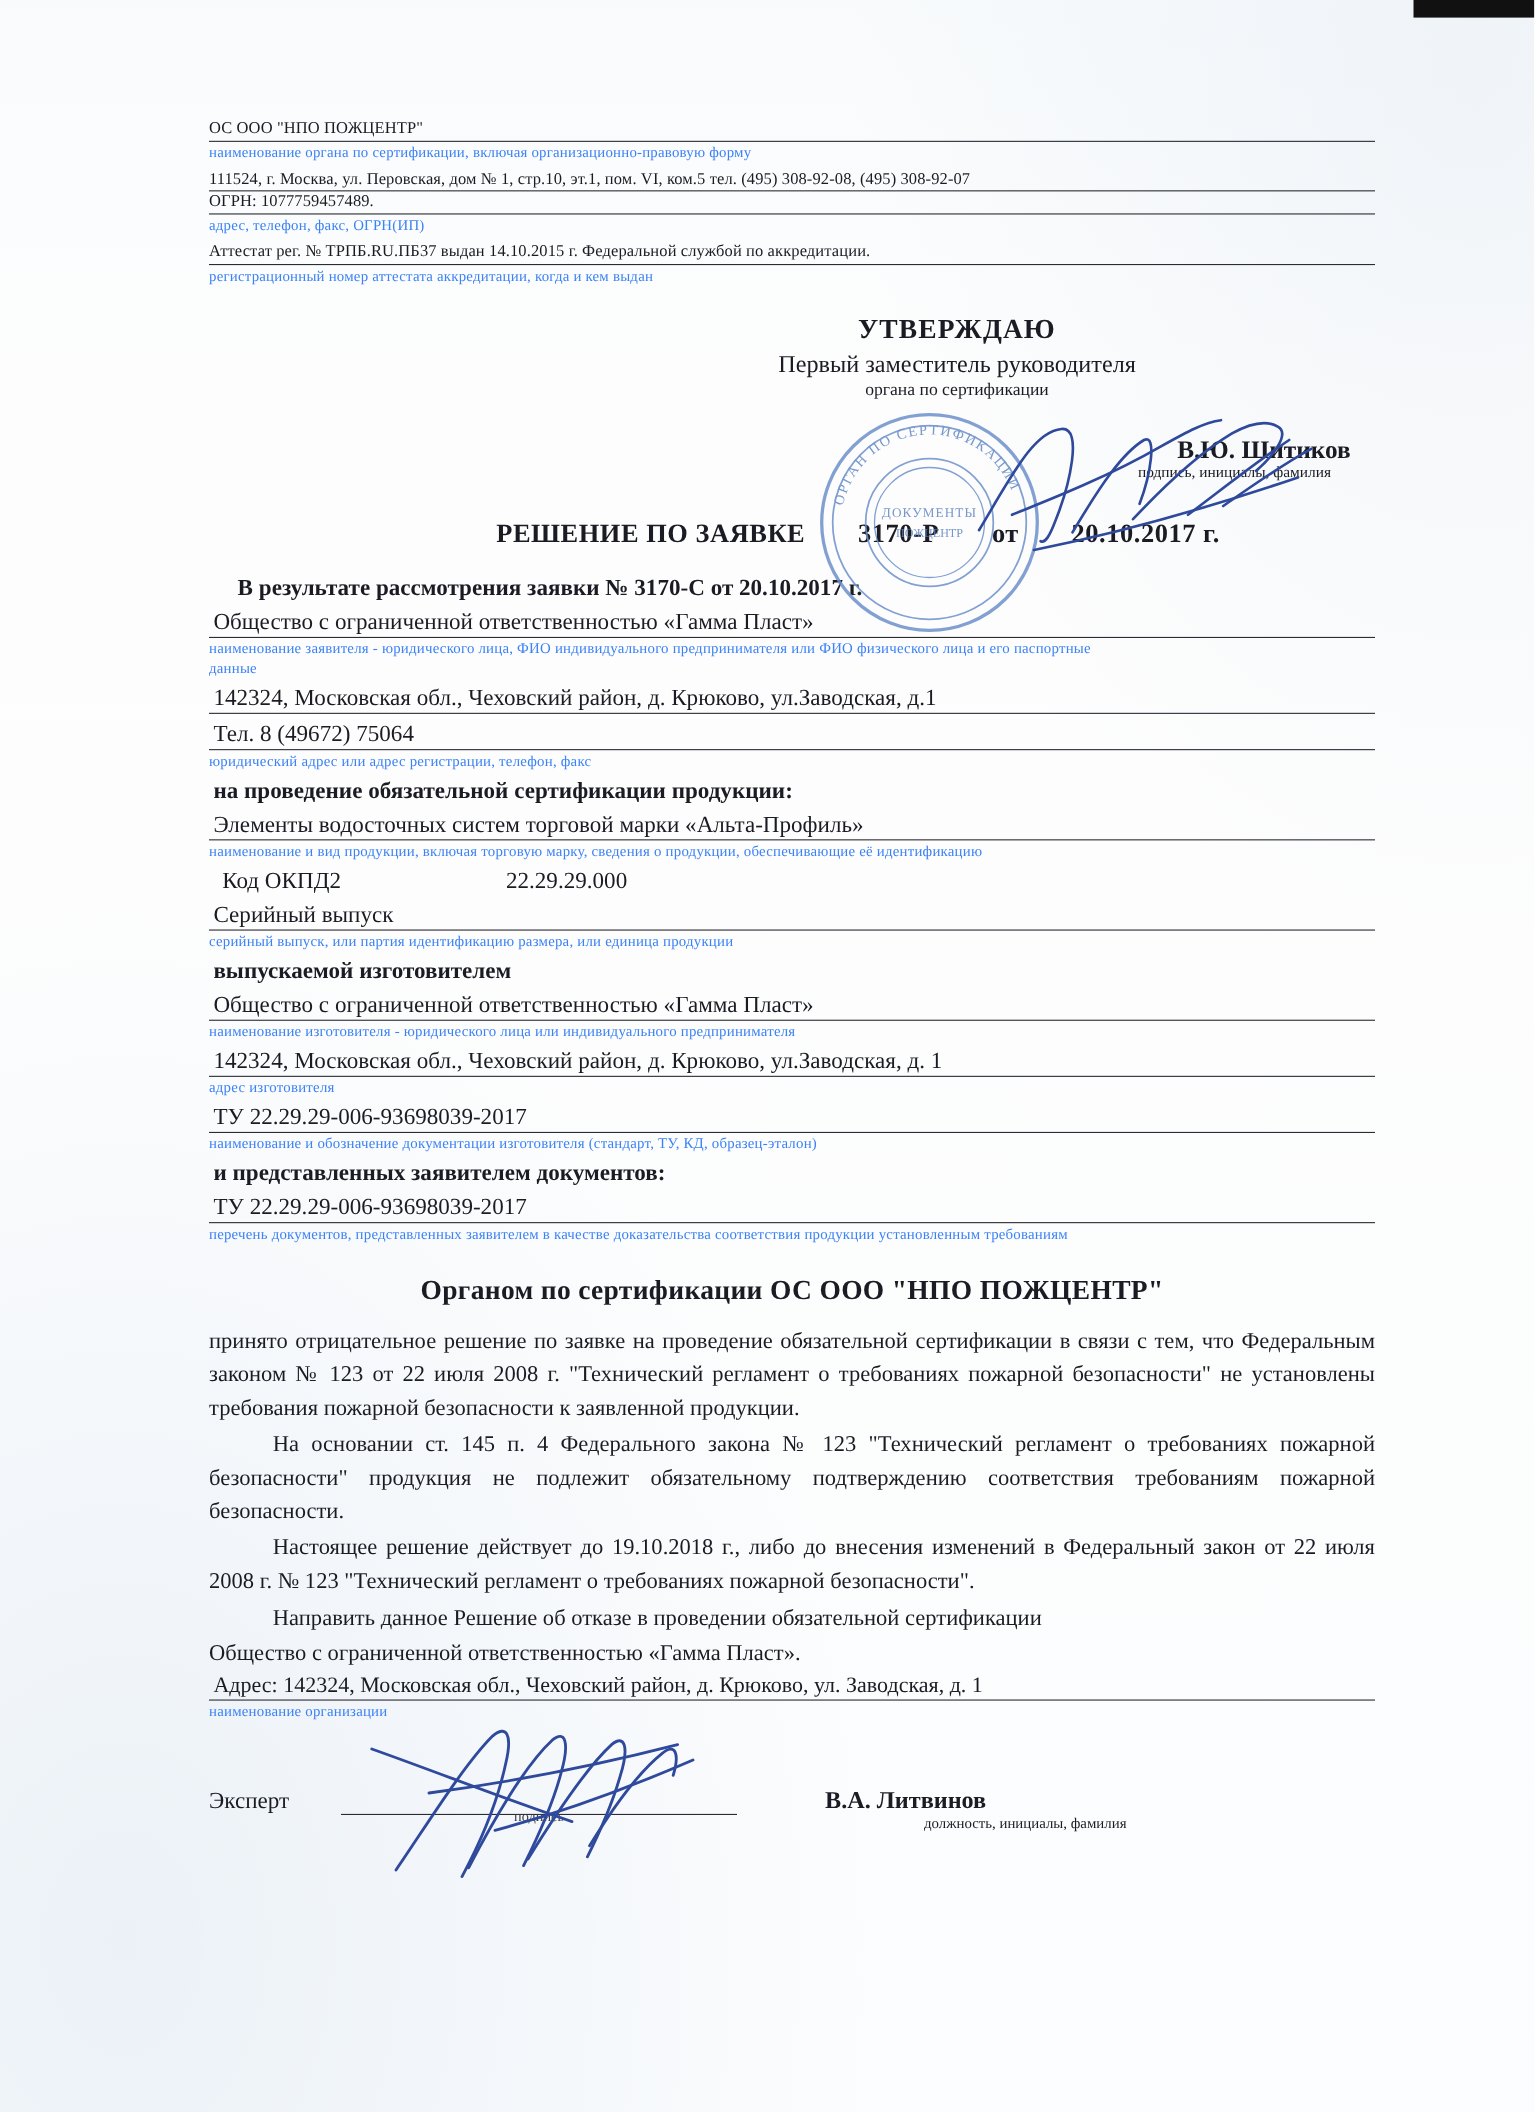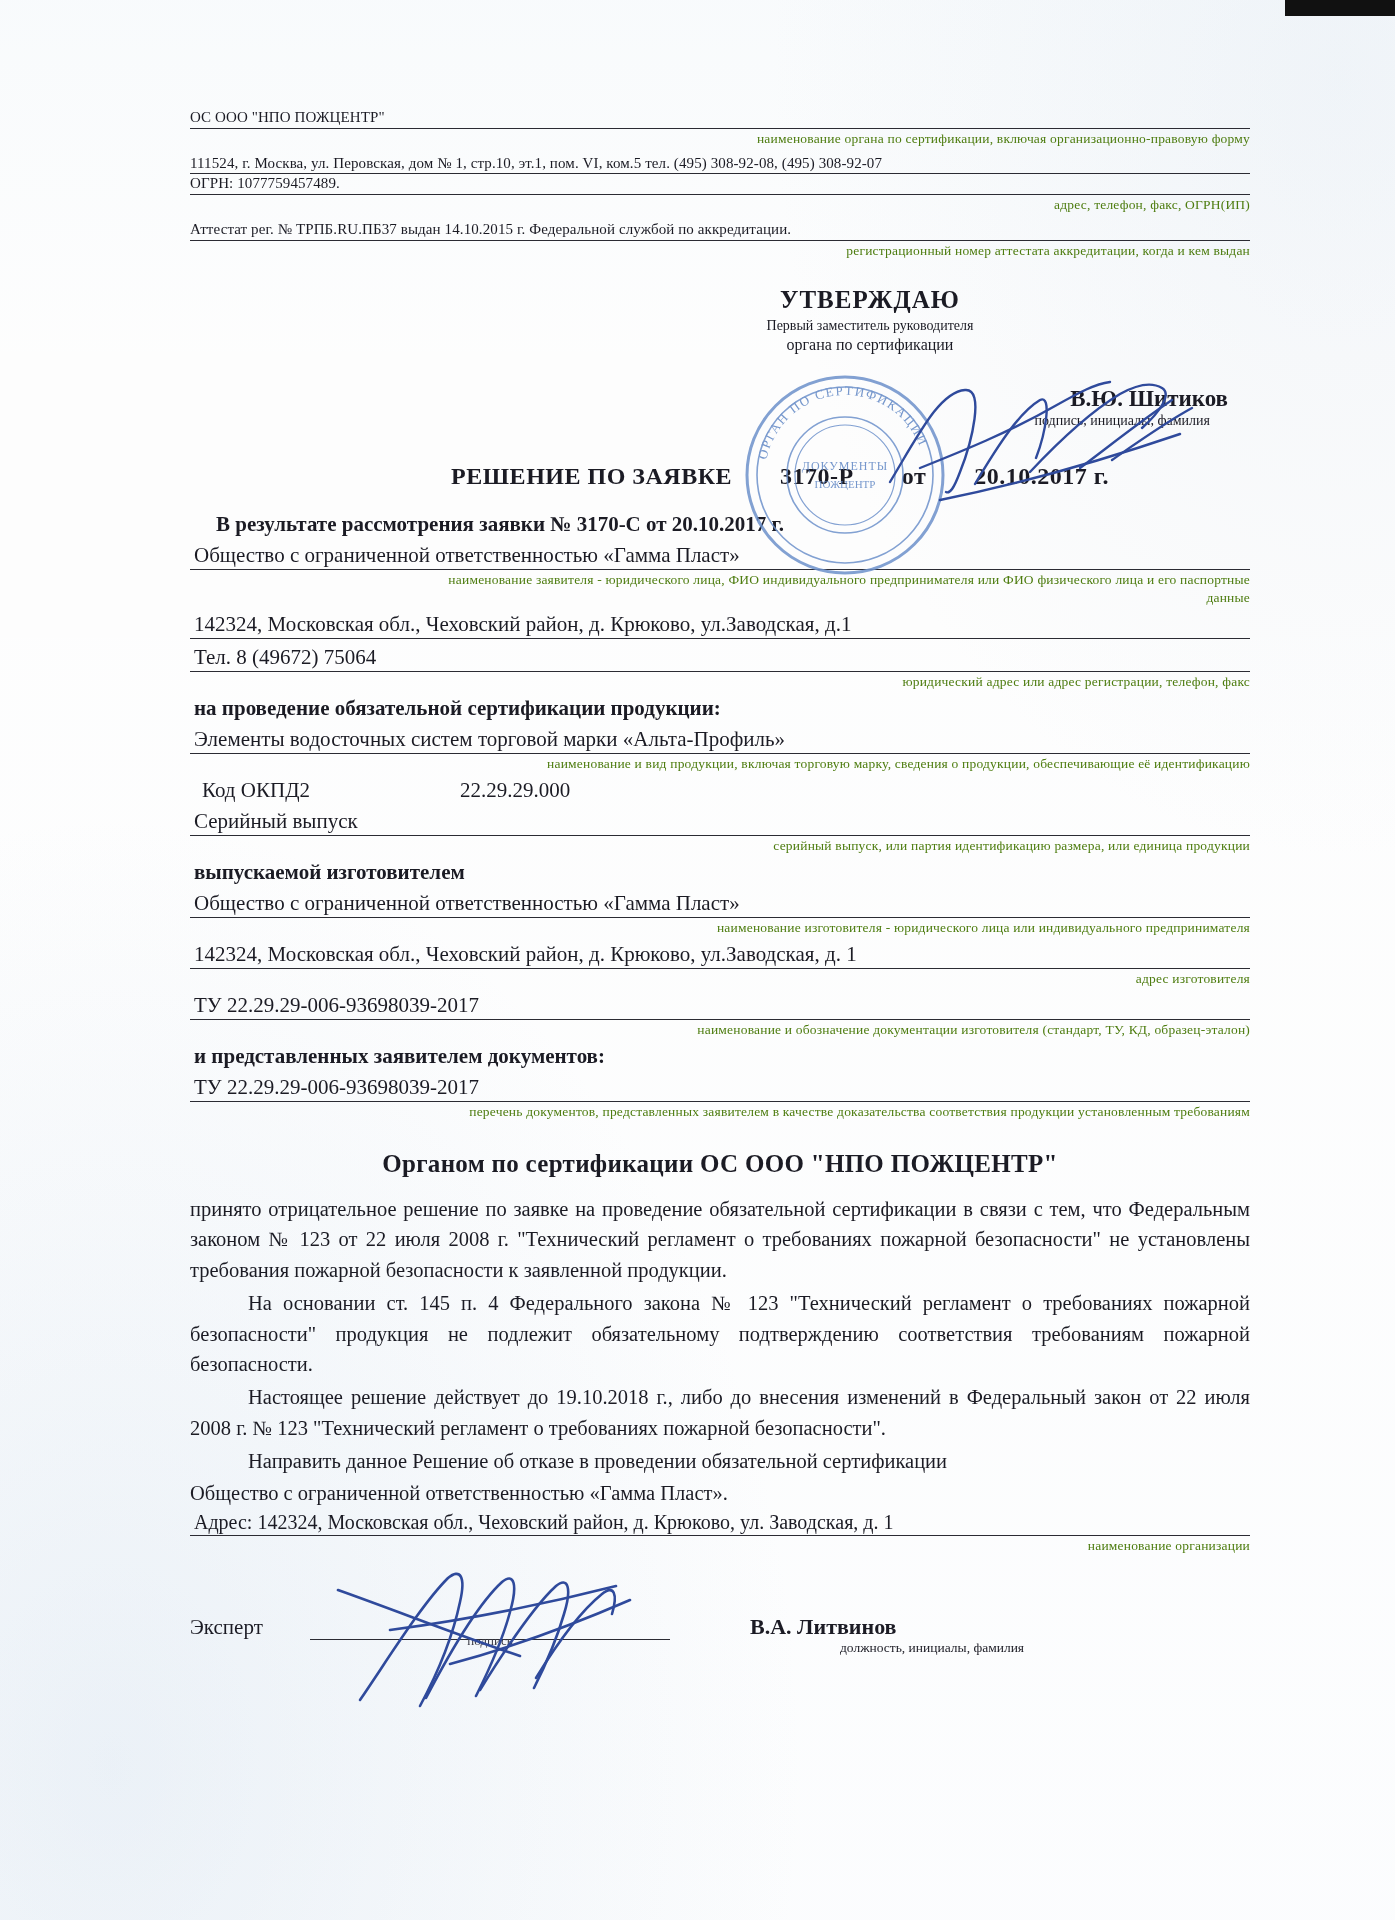--- a/index.html
+++ b/index.html
@@ -46,40 +46,40 @@
   .line-u {
     border-bottom: 1px solid #2b2b33;
     padding-bottom: 1px;
   }
   .t-small {
     font-size: 15px;
     letter-spacing: 0.1px;
   }
   .t-cap {
     font-size: 13.5px;
-    text-align: right;
-    color: #4d7c0f;
+    text-align: left;
+    color: #3b82f6;
     letter-spacing: 0.2px;
     margin: 2px 0 6px 0;
   }
 
   .hdr-block div { line-height: 1.25; }
 
   .approve {
     margin-top: 26px;
     text-align: center;
     padding-left: 300px;
   }
   .approve .a1 {
     font-size: 25px;
     font-weight: bold;
     letter-spacing: 1px;
   }
   .approve .a2 {
-    font-size: 14px;
+    font-size: 22px;
     margin-top: 4px;
   }
   .approve .a3 {
     font-size: 16px;
     margin-top: 2px;
   }
   .sig-name {
     font-size: 23px;
     font-weight: bold;
     text-align: right;

